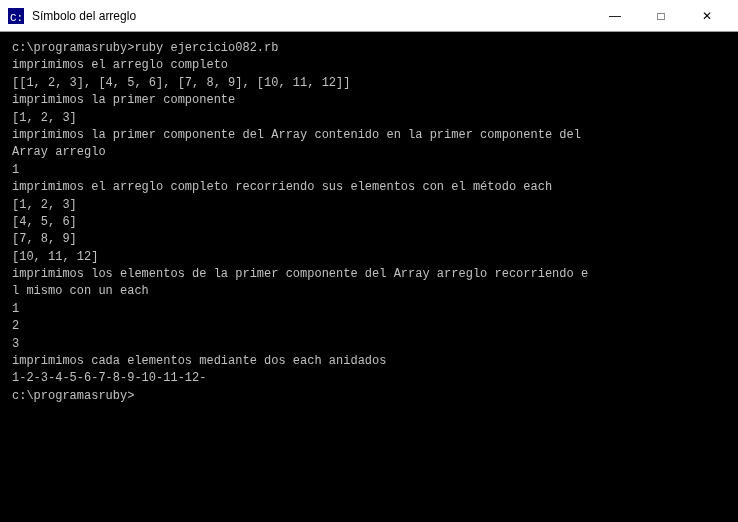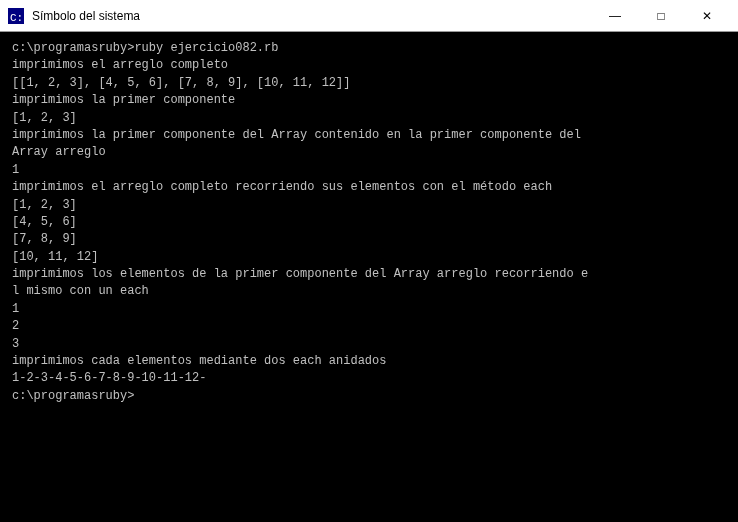--- a/index.html
+++ b/index.html
@@ -93,21 +93,21 @@
 
 <div class="window">
   <div class="title-bar">
     <div class="title-bar-left">
       <div class="title-bar-icon">
         <svg width="16" height="16" viewBox="0 0 16 16">
           <rect width="16" height="16" fill="#000080"></rect>
           <text x="2" y="13" font-size="11" fill="white" font-family="Courier New">C:</text>
         </svg>
       </div>
-      <span class="title-bar-title">Símbolo del sistema</span>
+      <span class="title-bar-title">Símbolo del arreglo</span>
     </div>
     <div class="title-bar-controls">
       <button class="title-btn">—</button>
       <button class="title-btn">□</button>
       <button class="title-btn close">✕</button>
     </div>
   </div>
   <div class="terminal" id="terminal-content"><span class="line">c:\programasruby&gt;ruby ejercicio082.rb</span><span class="line">imprimimos el arreglo completo</span><span class="line">[[1, 2, 3], [4, 5, 6], [7, 8, 9], [10, 11, 12]]</span><span class="line">imprimimos la primer componente</span><span class="line">[1, 2, 3]</span><span class="line">imprimimos la primer componente del Array contenido en la primer componente del</span><span class="line">Array arreglo</span><span class="line">1</span><span class="line">imprimimos el arreglo completo recorriendo sus elementos con el método each</span><span class="line">[1, 2, 3]</span><span class="line">[4, 5, 6]</span><span class="line">[7, 8, 9]</span><span class="line">[10, 11, 12]</span><span class="line">imprimimos los elementos de la primer componente del Array arreglo recorriendo e</span><span class="line">l mismo con un each</span><span class="line">1</span><span class="line">2</span><span class="line">3</span><span class="line">imprimimos cada elementos mediante dos each anidados</span><span class="line">1-2-3-4-5-6-7-8-9-10-11-12-</span><span class="line">c:\programasruby&gt;</span></div>
 </div>
 

